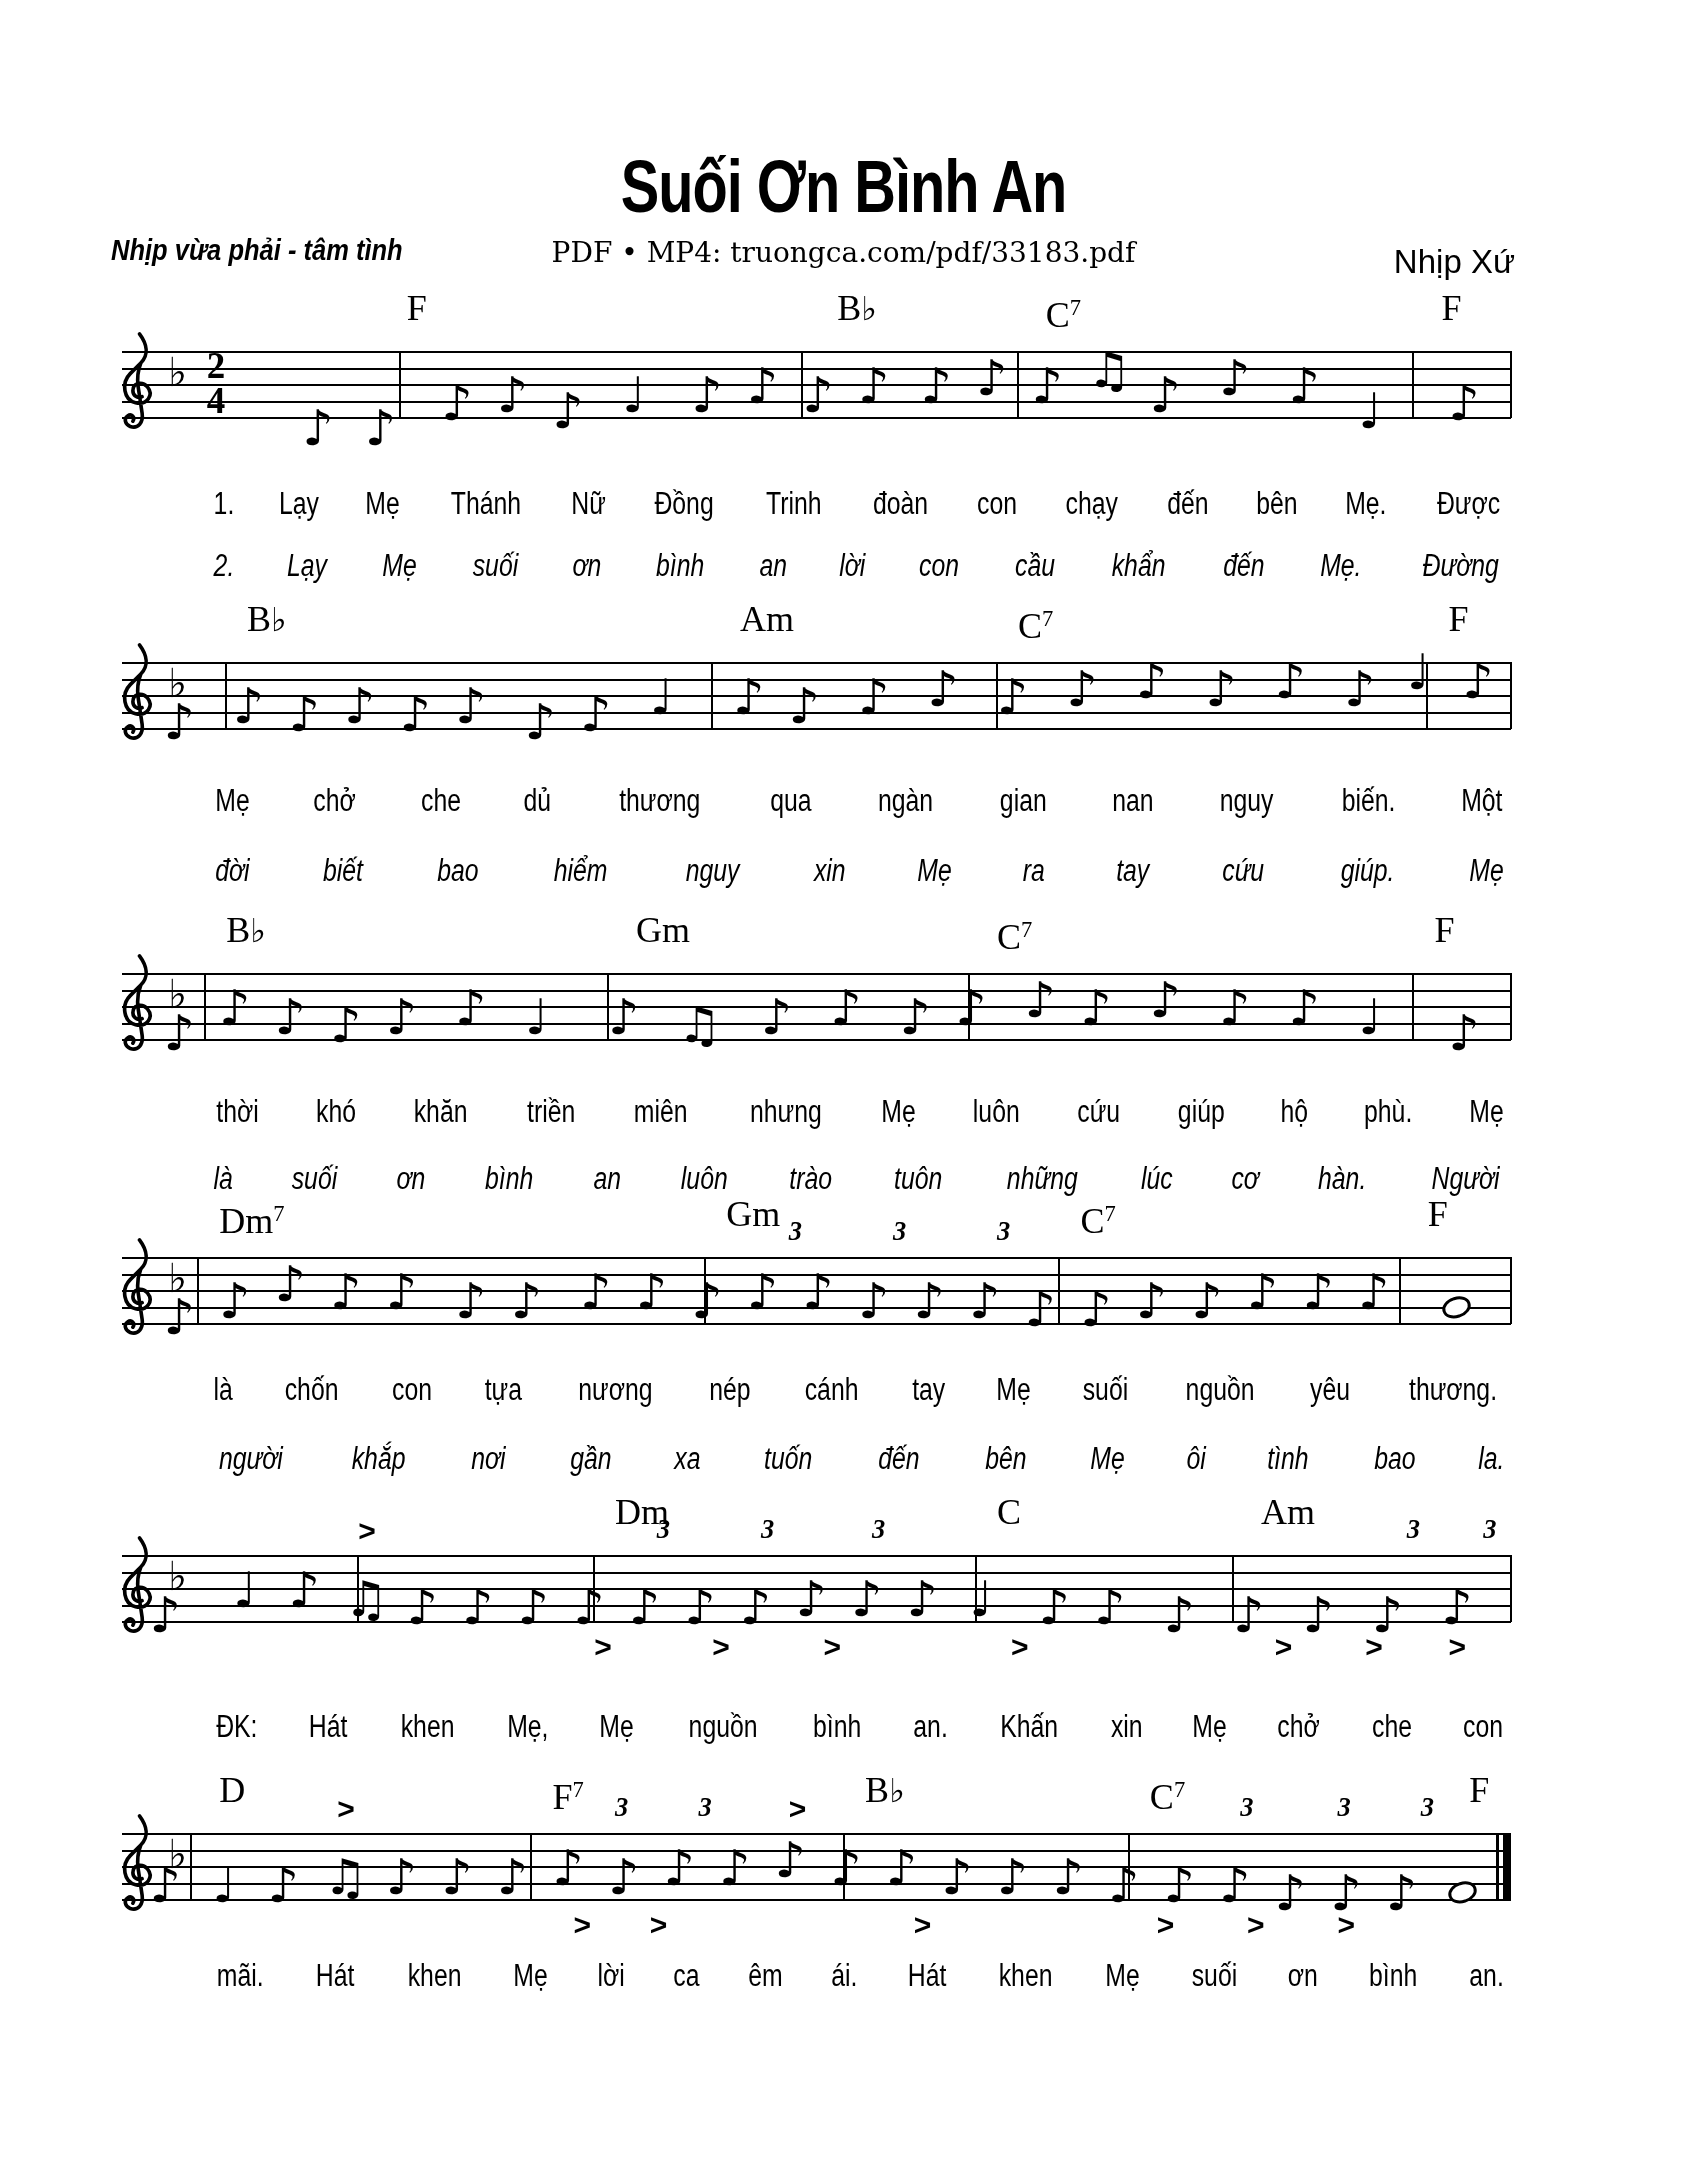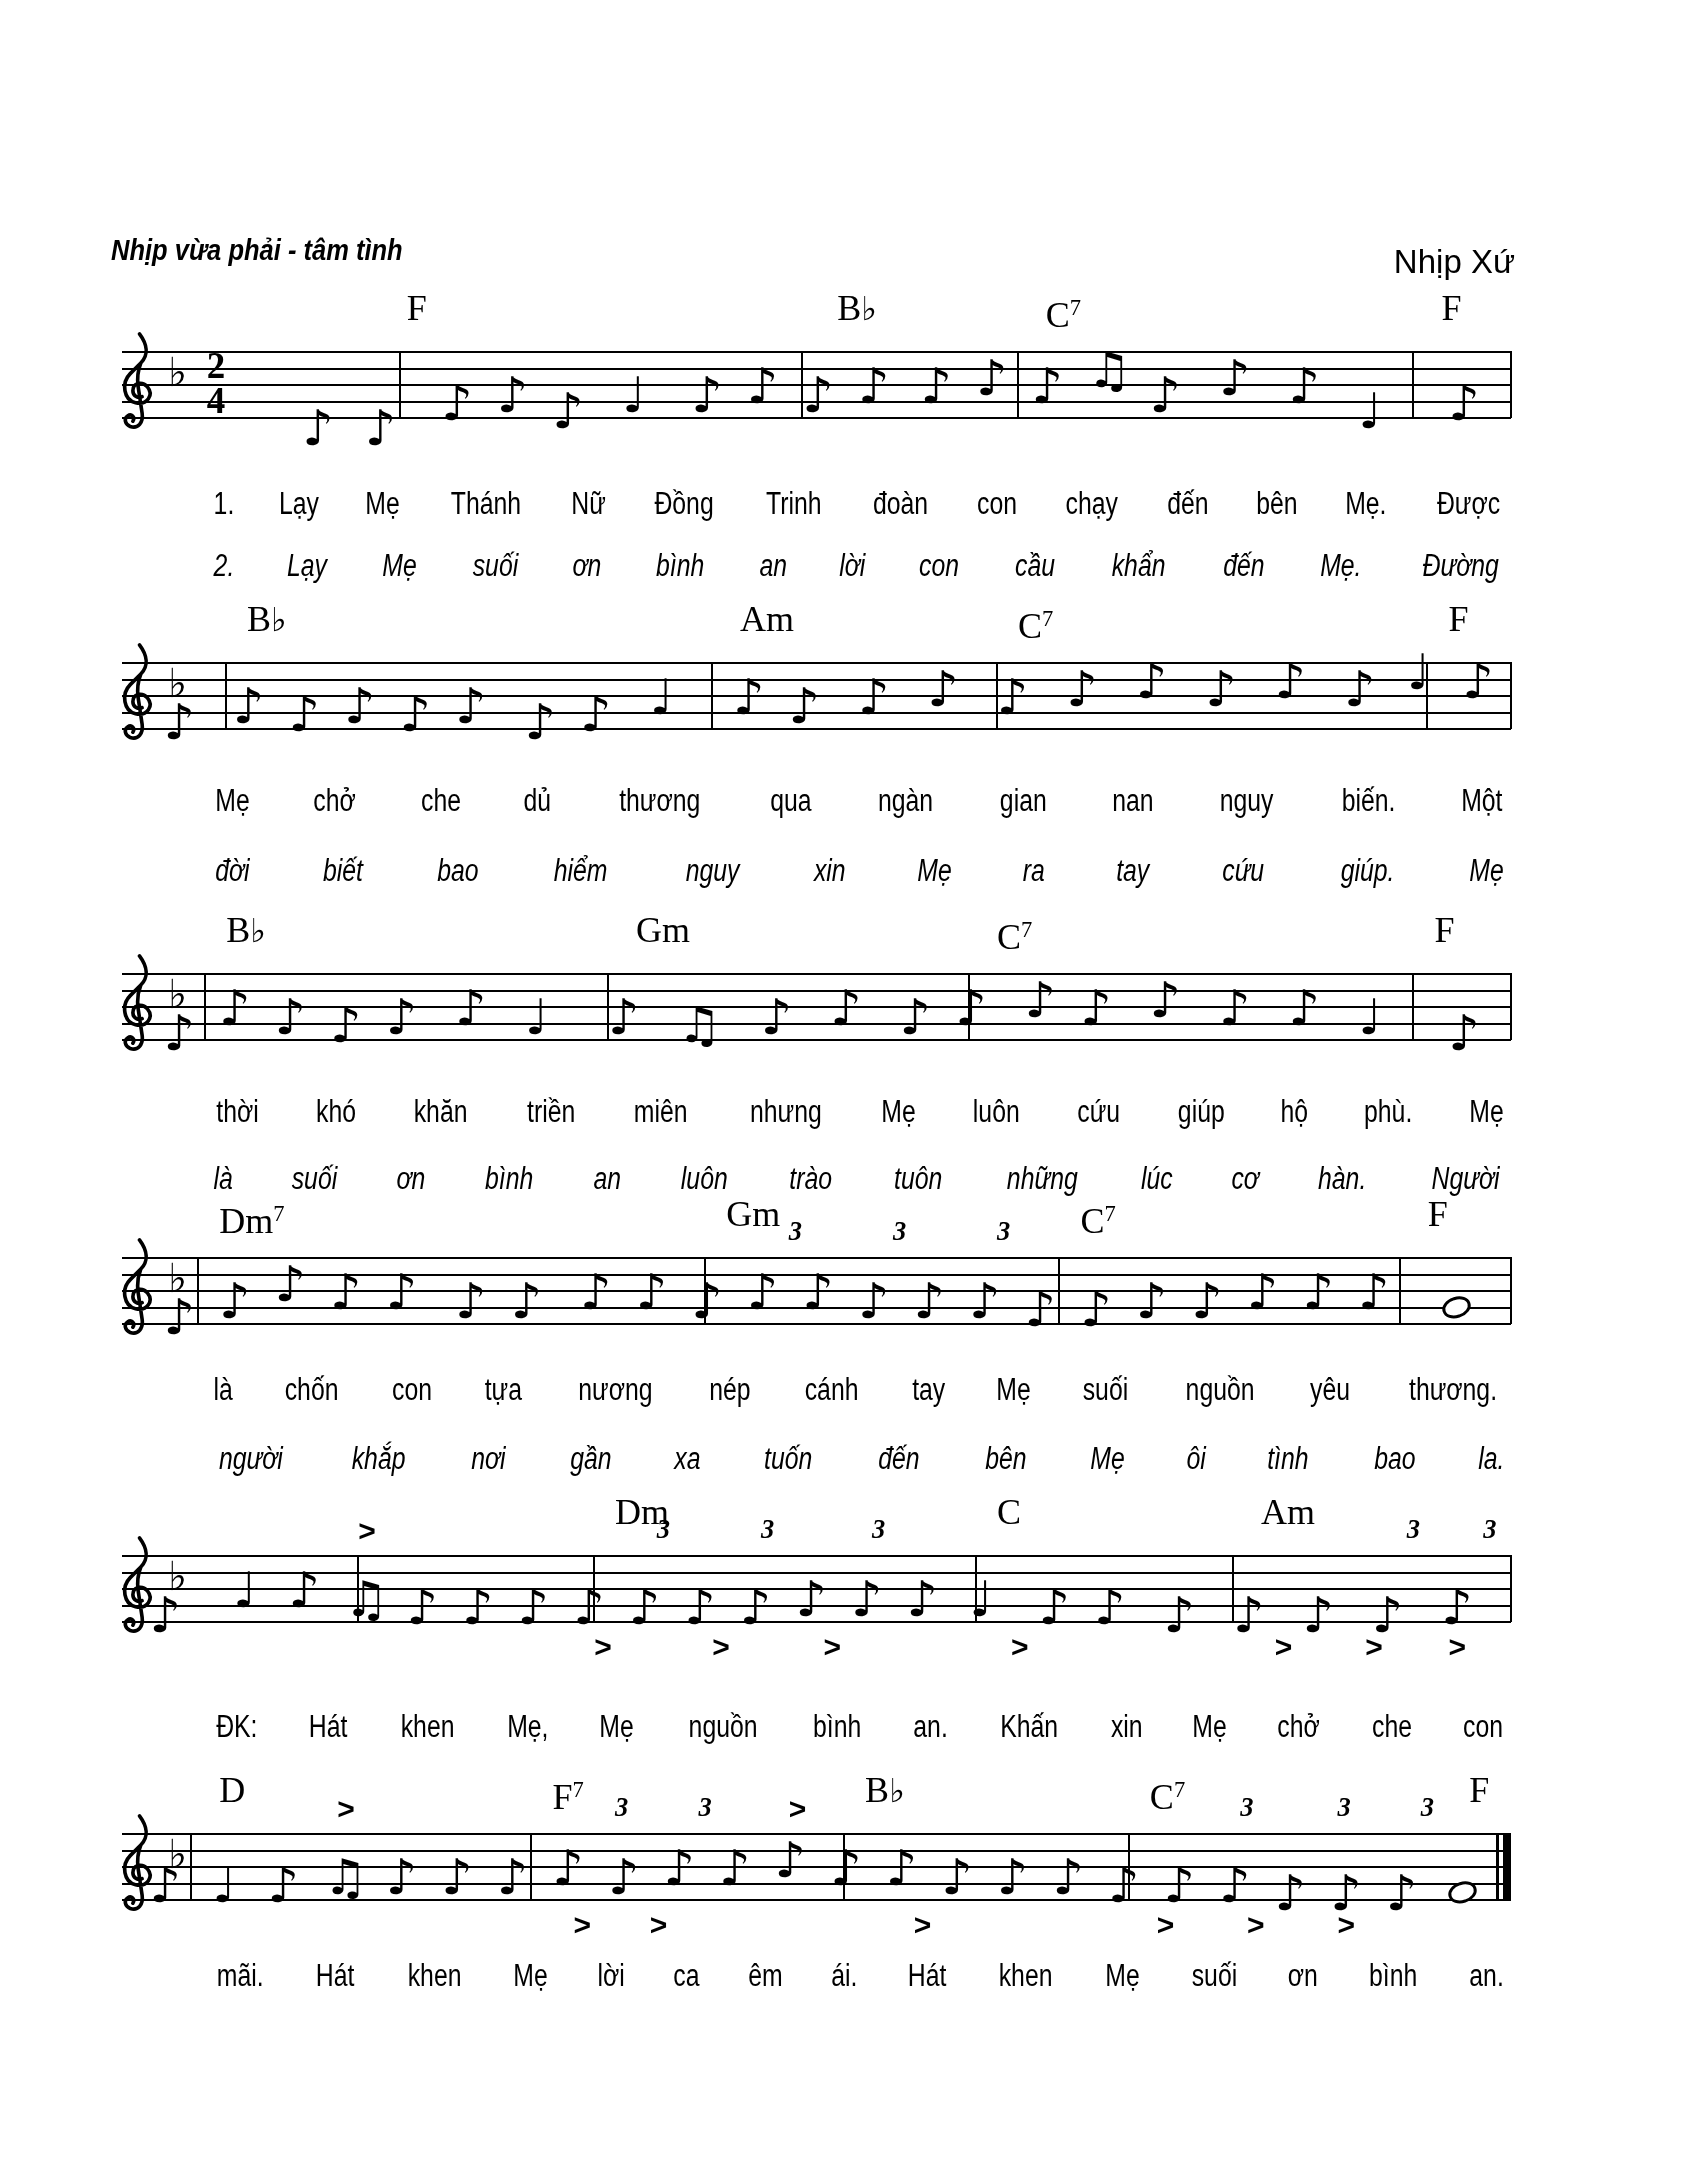--- a/index.html
+++ b/index.html
@@ -48,21 +48,23 @@
     position:absolute;left:89px;width:1297px;display:flex;justify-content:space-between;
     font-size:31px;line-height:34px;white-space:nowrap;
   }
   .lyric.italic{font-style:italic;}
   .lyric .w{display:inline-block;transform:scaleX(0.80);transform-origin:center;}
 </style>
 </head>
 <body>
 
 <div class="page">
+  <div class="title"><span>Suối Ơn Bình An</span></div>
   <div class="tempo">Nhịp vừa phải - tâm tình</div>
+  <div class="pdflink">PDF • MP4: truongca.com/pdf/33183.pdf</div>
   <div class="composer">Nhịp Xứ</div>
   <div id="score">
       <div class="system" style="top: 351px;">
         <div class="staff-line" style="top: 0px;"></div>
         <div class="staff-line" style="top: 16.5px;"></div>
         <div class="staff-line" style="top: 33px;"></div>
         <div class="staff-line" style="top: 50px;"></div>
         <div class="staff-line" style="top: 66px;"></div>
         <div class="clef"><svg width="41" height="111" viewBox="0 0 62 168">
             <path d="M34 6 C46 22 48 38 36 50 L20 66 C6 80 10 106 28 110 C46 114 56 98 46 86 C38 77 24 80 24 92 C24 100 32 104 38 101 M36 50 C32 60 30 72 32 86 L38 126 C40 140 32 150 20 146 C12 143 10 134 16 130 C22 126 28 132 24 138" stroke="#000" stroke-width="5.5" fill="none" stroke-linecap="round"></path>

